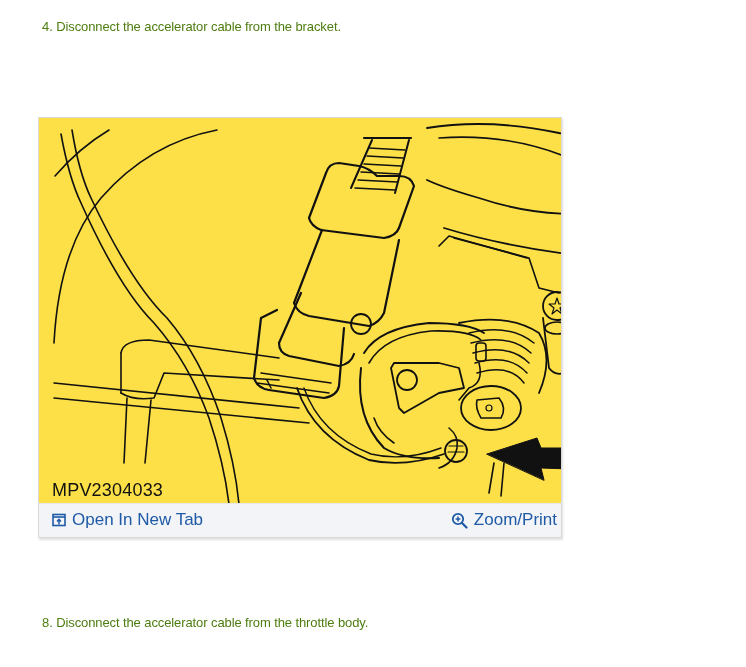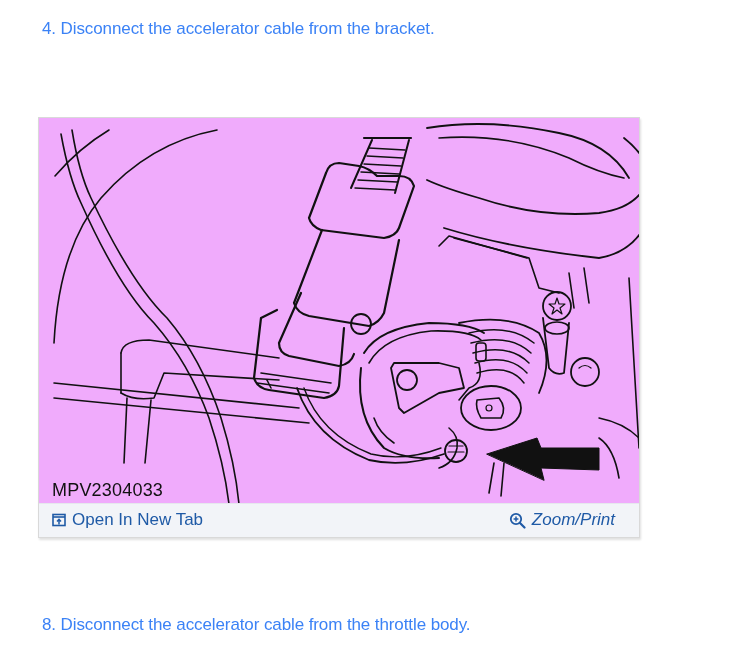--- a/index.html
+++ b/index.html
@@ -11,37 +11,37 @@
       width: 746px;
       height: 667px;
       position: relative;
       overflow: hidden;
       font-family: "Liberation Sans", "DejaVu Sans", sans-serif;
       color: #333333;
     }
     .step {
       position: absolute;
       left: 42px;
-      font-size: 17px;
-      color: #3b82f6;
+      font-size: 13px;
+      color: #4d7c0f;
       letter-spacing: -0.1px;
       white-space: nowrap;
     }
     #step4 { top: 19px; }
     #step5 { top: 615px; }
 
     .figure {
       position: absolute;
       left: 38px;
       top: 117px;
-      width: 602px;
+      width: 524px;
       height: 421px;
       border: 1px solid #d9d9d9;
       box-shadow: 1px 2px 2px rgba(0,0,0,0.12);
-      background: #f0abfc;
+      background: #fde047;
       box-sizing: border-box;
       overflow: hidden;
     }
     .illustration {
       position: absolute;
       left: 0;
       top: 0;
       width: 620px;
       height: 386px;
     }
@@ -71,21 +71,21 @@
       font-size: 17px;
       color: #1f5aa6;
       text-decoration: none;
       cursor: pointer;
       display: flex;
       align-items: center;
       gap: 6px;
       white-space: nowrap;
     }
     .tool-link.left { left: 13px; }
-    .tool-link.right { right: 24px; font-style: italic; }
+    .tool-link.right { right: 4px; }
     .tool-link svg { display: block; }
   </style>
 </head>
 <body>
 
 <div id="step4" class="step">4. Disconnect the accelerator cable from the bracket.</div>
 
 <div class="figure">
   <svg class="illustration" viewBox="0 0 620 386" fill="none" stroke="#111" stroke-width="1.6" stroke-linecap="round" stroke-linejoin="round">
 

